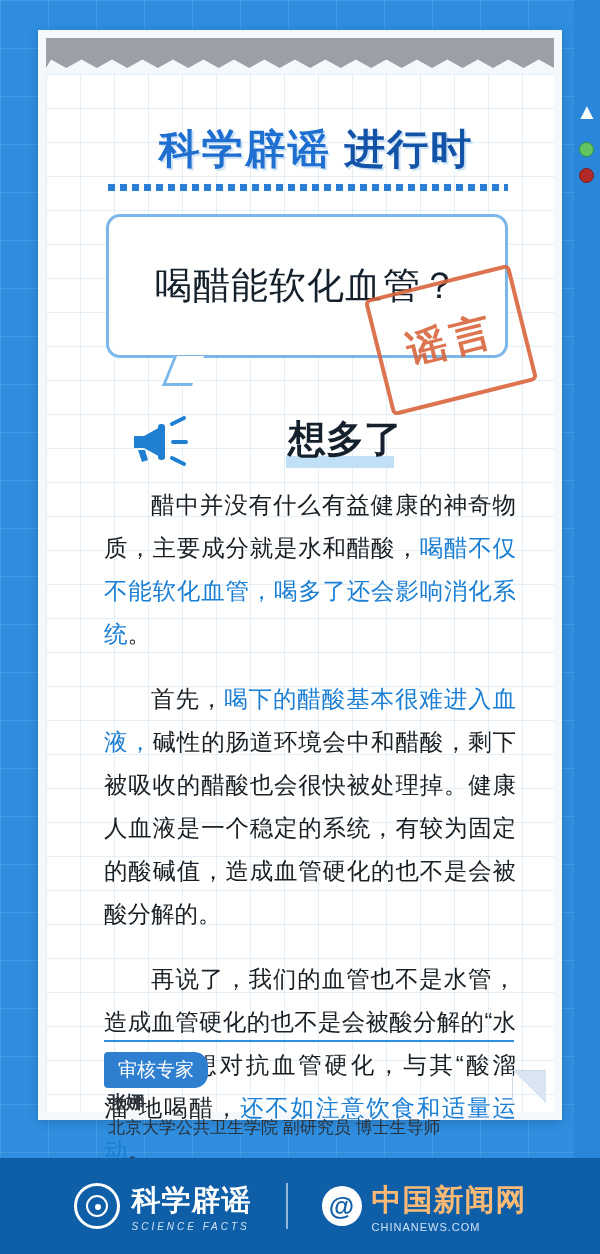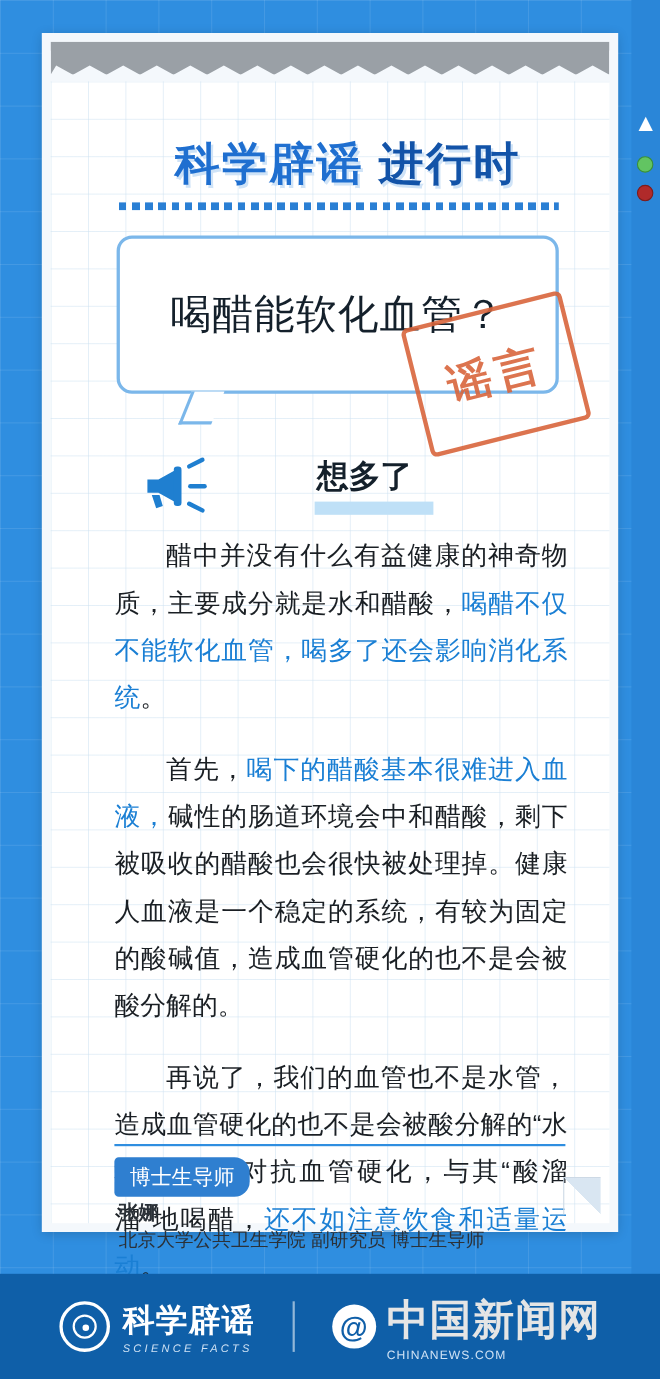--- a/index.html
+++ b/index.html
@@ -103,21 +103,21 @@
     border: 4px solid #d9653c; border-radius: 6px;
     display: flex; align-items: center; justify-content: center;
     color: #d9653c; font-size: 40px; font-weight: bold; letter-spacing: 5px;
     opacity: .9;
   }
 
   
   .megaphone { position: absolute; left: 82px; top: 338px; width: 64px; height: 56px; }
   .verdict {
     position: absolute; left: 238px; top: 340px;
-    font-size: 29px; font-weight: bold; color: #14202b;
+    font-size: 38px; font-weight: bold; color: #14202b;
     padding: 0 4px 14px;
   }
   .verdict-underline {
     position: absolute; left: 240px; top: 382px; width: 108px; height: 12px;
     background: #bfe0f7;
   }
 
   
   .body-text {
     position: absolute; left: 58px; top: 410px; width: 412px;
@@ -173,21 +173,21 @@
   }
   .f-text-cn { color: #ffffff; font-size: 29px; font-weight: bold; letter-spacing: 1px; }
   .f-text-en { color: #cfe2f5; font-size: 10px; letter-spacing: 3px; text-align: center; font-style: italic; }
   .footer-div { width: 2px; height: 46px; background: rgba(255,255,255,.55); }
   .footer-right { display: flex; align-items: center; gap: 10px; padding-left: 34px; }
   .f-at {
     width: 40px; height: 40px; border-radius: 50%; background: #ffffff;
     color: #0f5fa8; font-size: 26px; font-weight: bold;
     display: flex; align-items: center; justify-content: center;
   }
-  .f-news-cn { color: #e5e5e5; font-size: 38px; font-weight: bold; letter-spacing: 1px; }
+  .f-news-cn { color: #fdba74; font-size: 30px; font-weight: bold; letter-spacing: 1px; }
   .f-news-en { color: #cfe2f5; font-size: 11px; letter-spacing: 1px; }
   .stack { display: flex; flex-direction: column; align-items: flex-start; }
 </style>
 </head>
 <body>
 
 <div class="right-rail">
   <div class="rail-arrow">▲</div>
   <div class="rail-dot green"></div>
   <div class="rail-dot red"></div>
@@ -225,21 +225,21 @@
     <div class="verdict-underline"></div>
     <div class="verdict">想多了</div>
 
     <div class="body-text">
       <p><span>醋中并没有什么有益健康的神奇物质，主要成分就是水和醋酸，</span><span class="blue">喝醋不仅不能软化血管，喝多了还会影响消化系统</span><span>。</span></p>
       <p><span>首先，</span><span class="blue">喝下的醋酸基本很难进入血液，</span><span>碱性的肠道环境会中和醋酸，剩下被吸收的醋酸也会很快被处理掉。健康人血液是一个稳定的系统，有较为固定的酸碱值，造成血管硬化的也不是会被酸分解的。</span></p>
       <p><span>再说了，我们的血管也不是水管，造成血管硬化的也不是会被酸分解的“水垢”。真想对抗血管硬化，与其“酸溜溜”地喝醋，</span><span class="blue">还不如注意饮食和适量运动</span><span>。</span></p>
     </div>
 
     <div class="expert-line"></div>
-    <div class="expert-tag">博士生导师</div>
+    <div class="expert-tag">审核专家</div>
     <div class="expert-name">张娜</div>
     <div class="expert-affil">北京大学公共卫生学院 副研究员 博士生导师</div>
     <div class="fold"></div>
   </div>
 </div>
 
 <div class="footer">
   <div class="footer-left">
     <div class="f-logo-circle"></div>
     <div class="stack">

